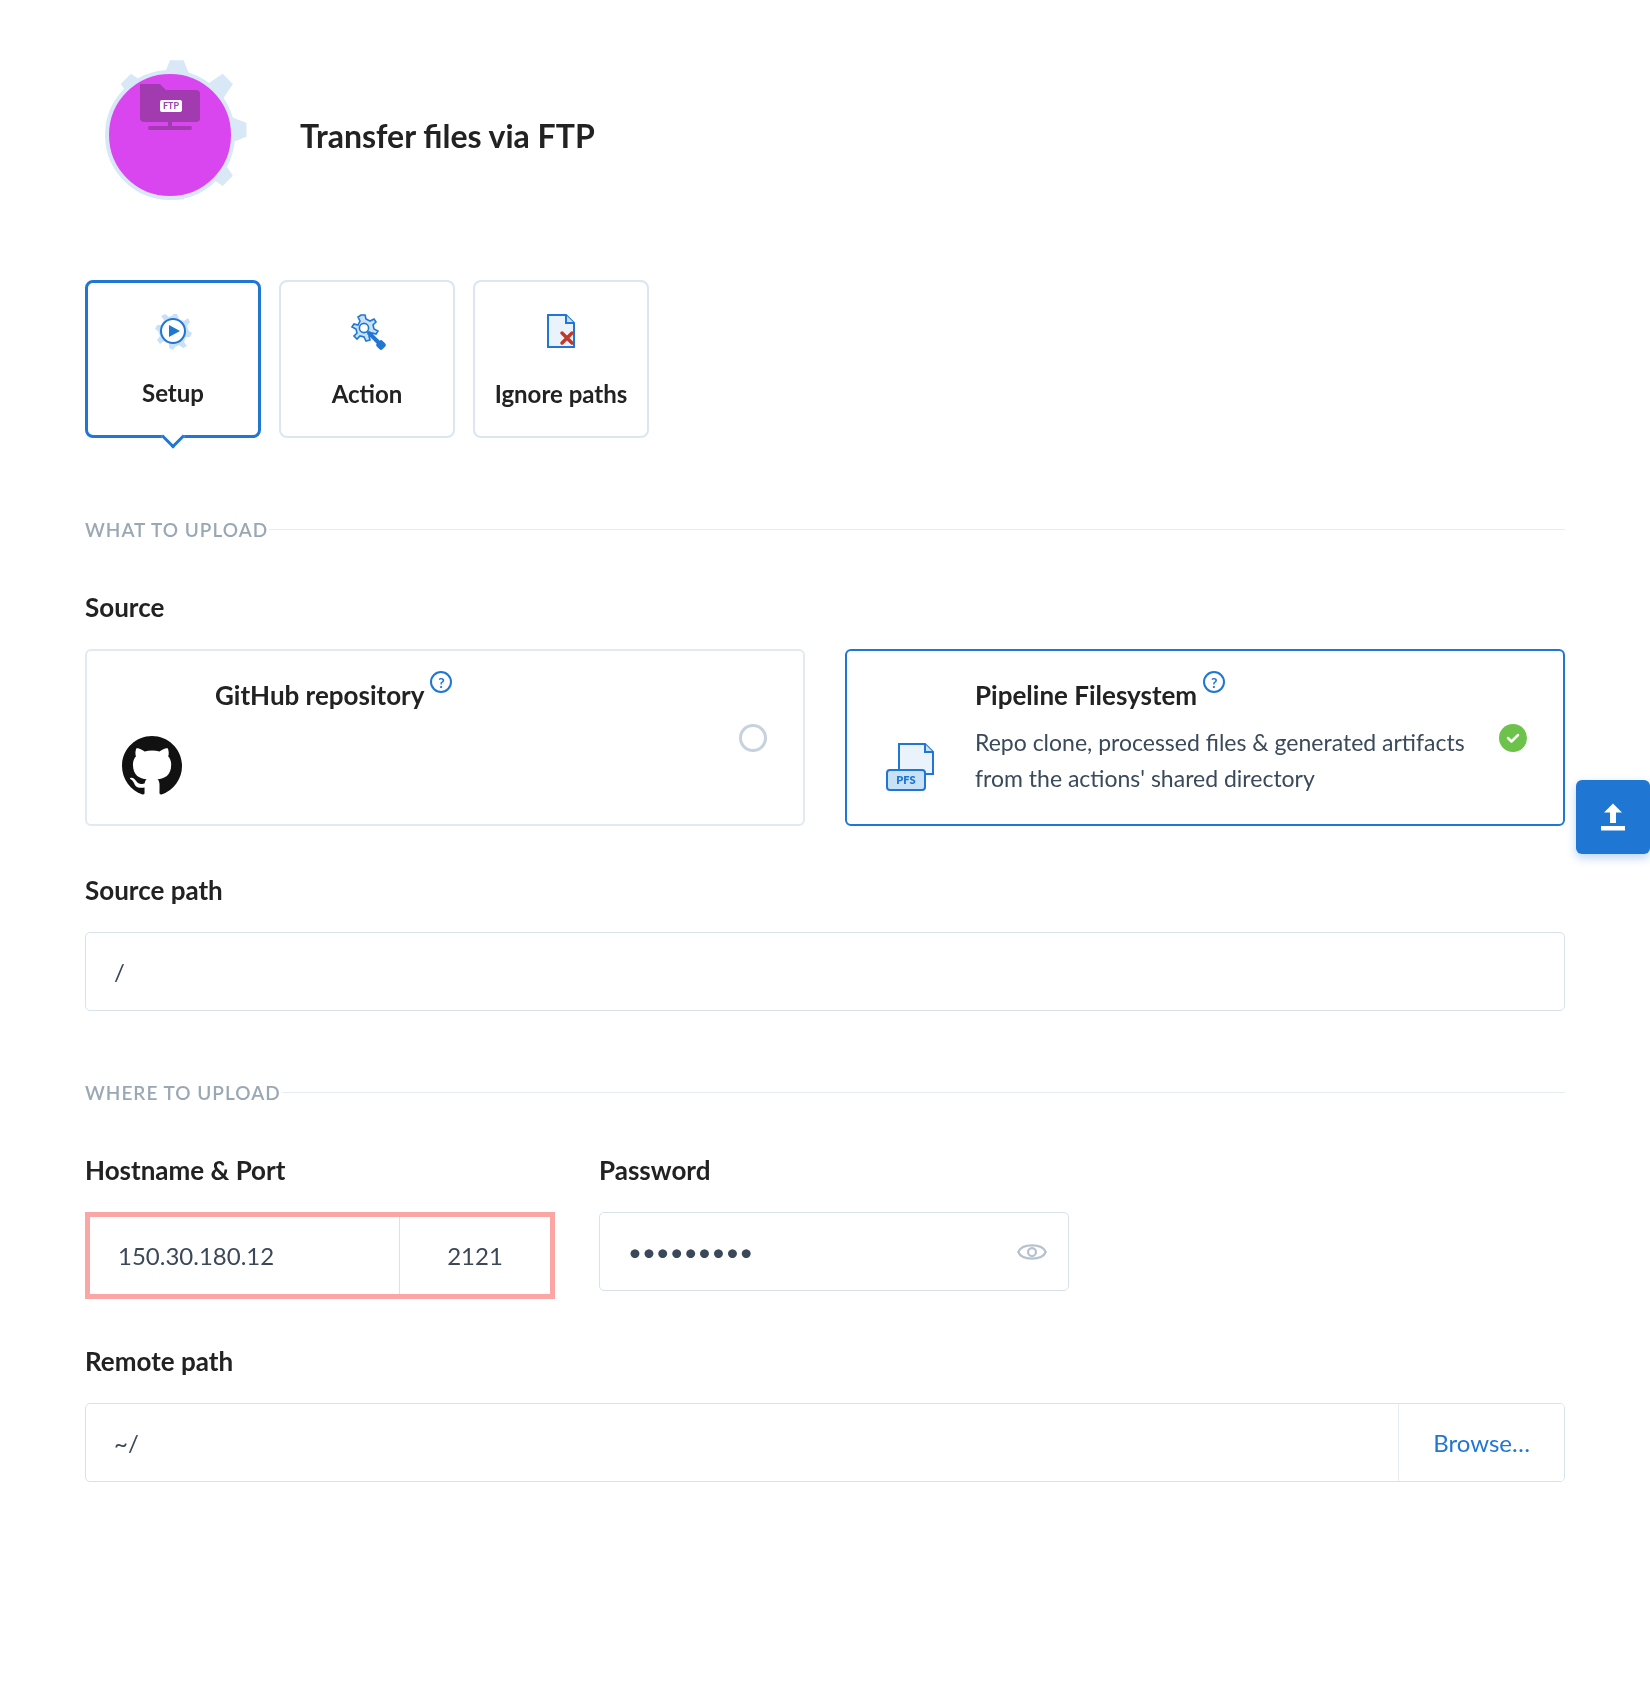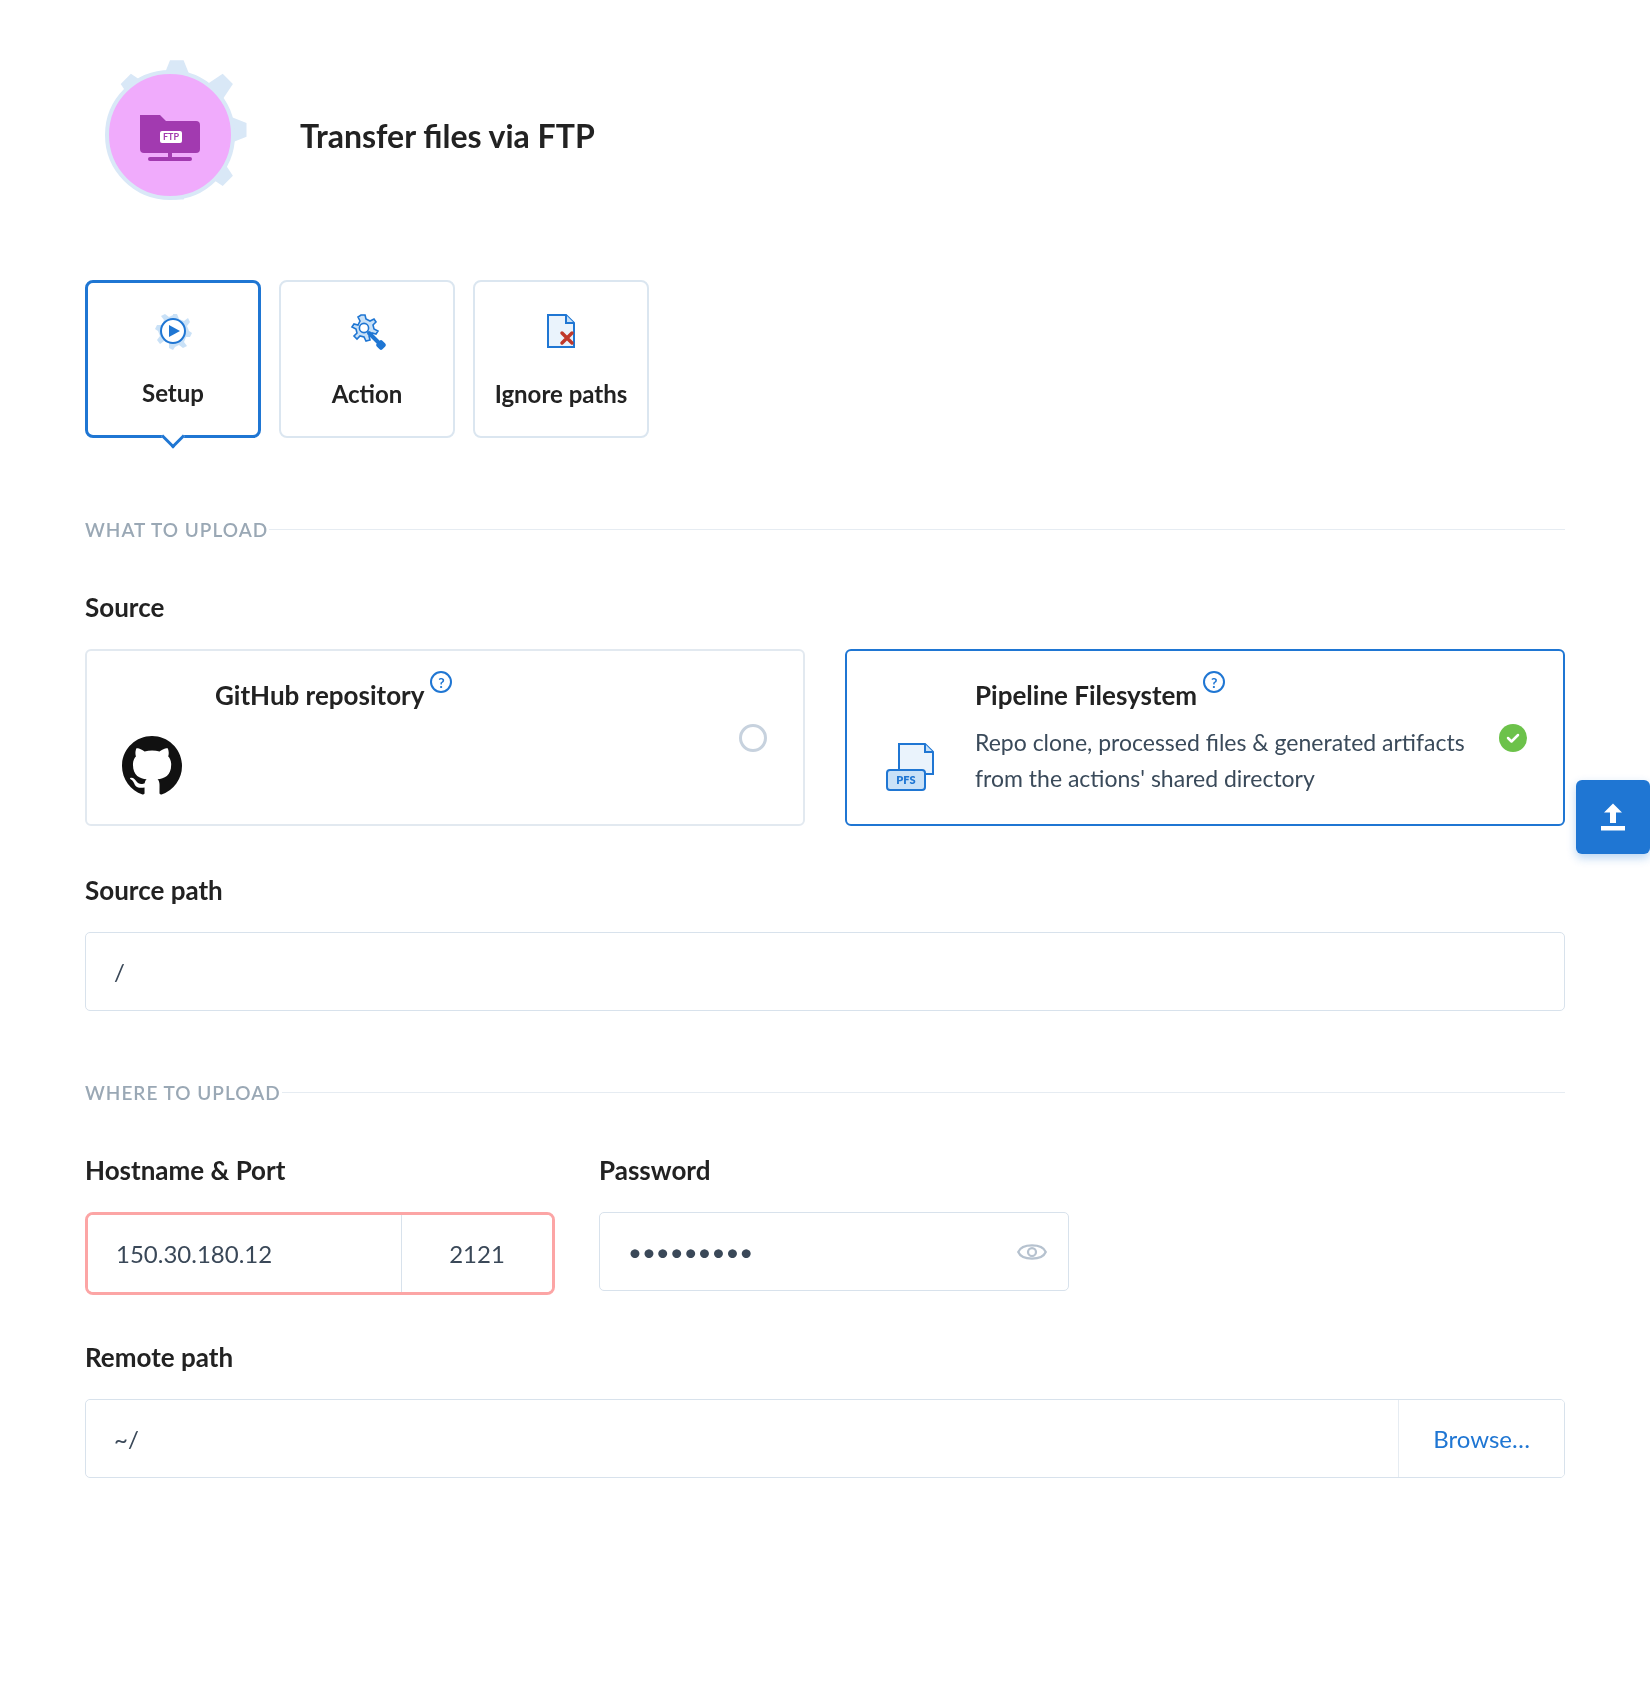--- a/index.html
+++ b/index.html
@@ -24,22 +24,22 @@
   .gear-badge {
     width: 170px; height: 170px;
     position: relative;
     display: flex; align-items: center; justify-content: center;
   }
   .gear-badge svg.gear { position:absolute; inset:0; }
   .gear-badge .circle {
     width: 130px; height: 130px;
     border: 4px solid #d9e8f7;
     border-radius: 50%;
-    background:#f0abfc;
-    display:flex; align-items:center; justify-content:center;
+    background:#d946ef;
+    display:flex; align-items:flex-start; justify-content:center;
     z-index:1;
   }
   .page-title { font-size: 32px; font-weight: 700; color:#222; }
 
   .tabs { display:flex; gap:18px; margin-bottom: 80px; }
   .tab {
     width: 176px; height: 158px;
     border: 2px solid #dbe6f0;
     border-radius: 8px;
     display:flex; flex-direction:column; align-items:center; justify-content:center;
@@ -109,21 +109,21 @@
     font-size:24px;
     color:#3a4858;
     font-family:inherit;
   }
 
   .where-row { display:flex; gap:44px; margin-bottom:46px; }
   .where-col { display:flex; flex-direction:column; }
   .where-col.host { width: 470px; }
   .where-col.login { flex:1; }
   .where-col.pass { width: 470px; }
-  .hostport { display:flex; border:3px solid #fca5a5; border-radius:8px; overflow:hidden; }
+  .hostport { display:flex; border:5px solid #fca5a5; border-radius:0; overflow:hidden; }
   .hostport input { border:none; border-radius:0; }
   .hostport .host-i { flex:1; border-right:1px solid #d8e2ec; }
   .hostport .port-i { width:150px; text-align:center; }
   .pass-wrap { position:relative; }
   .pass-wrap .eye {
     position:absolute; right:22px; top:50%; transform:translateY(-50%);
     width:30px;height:30px; cursor:pointer;
   }
 
   .remote-wrap { display:flex; border:1px solid #d8e2ec; border-radius:5px; overflow:hidden;}

